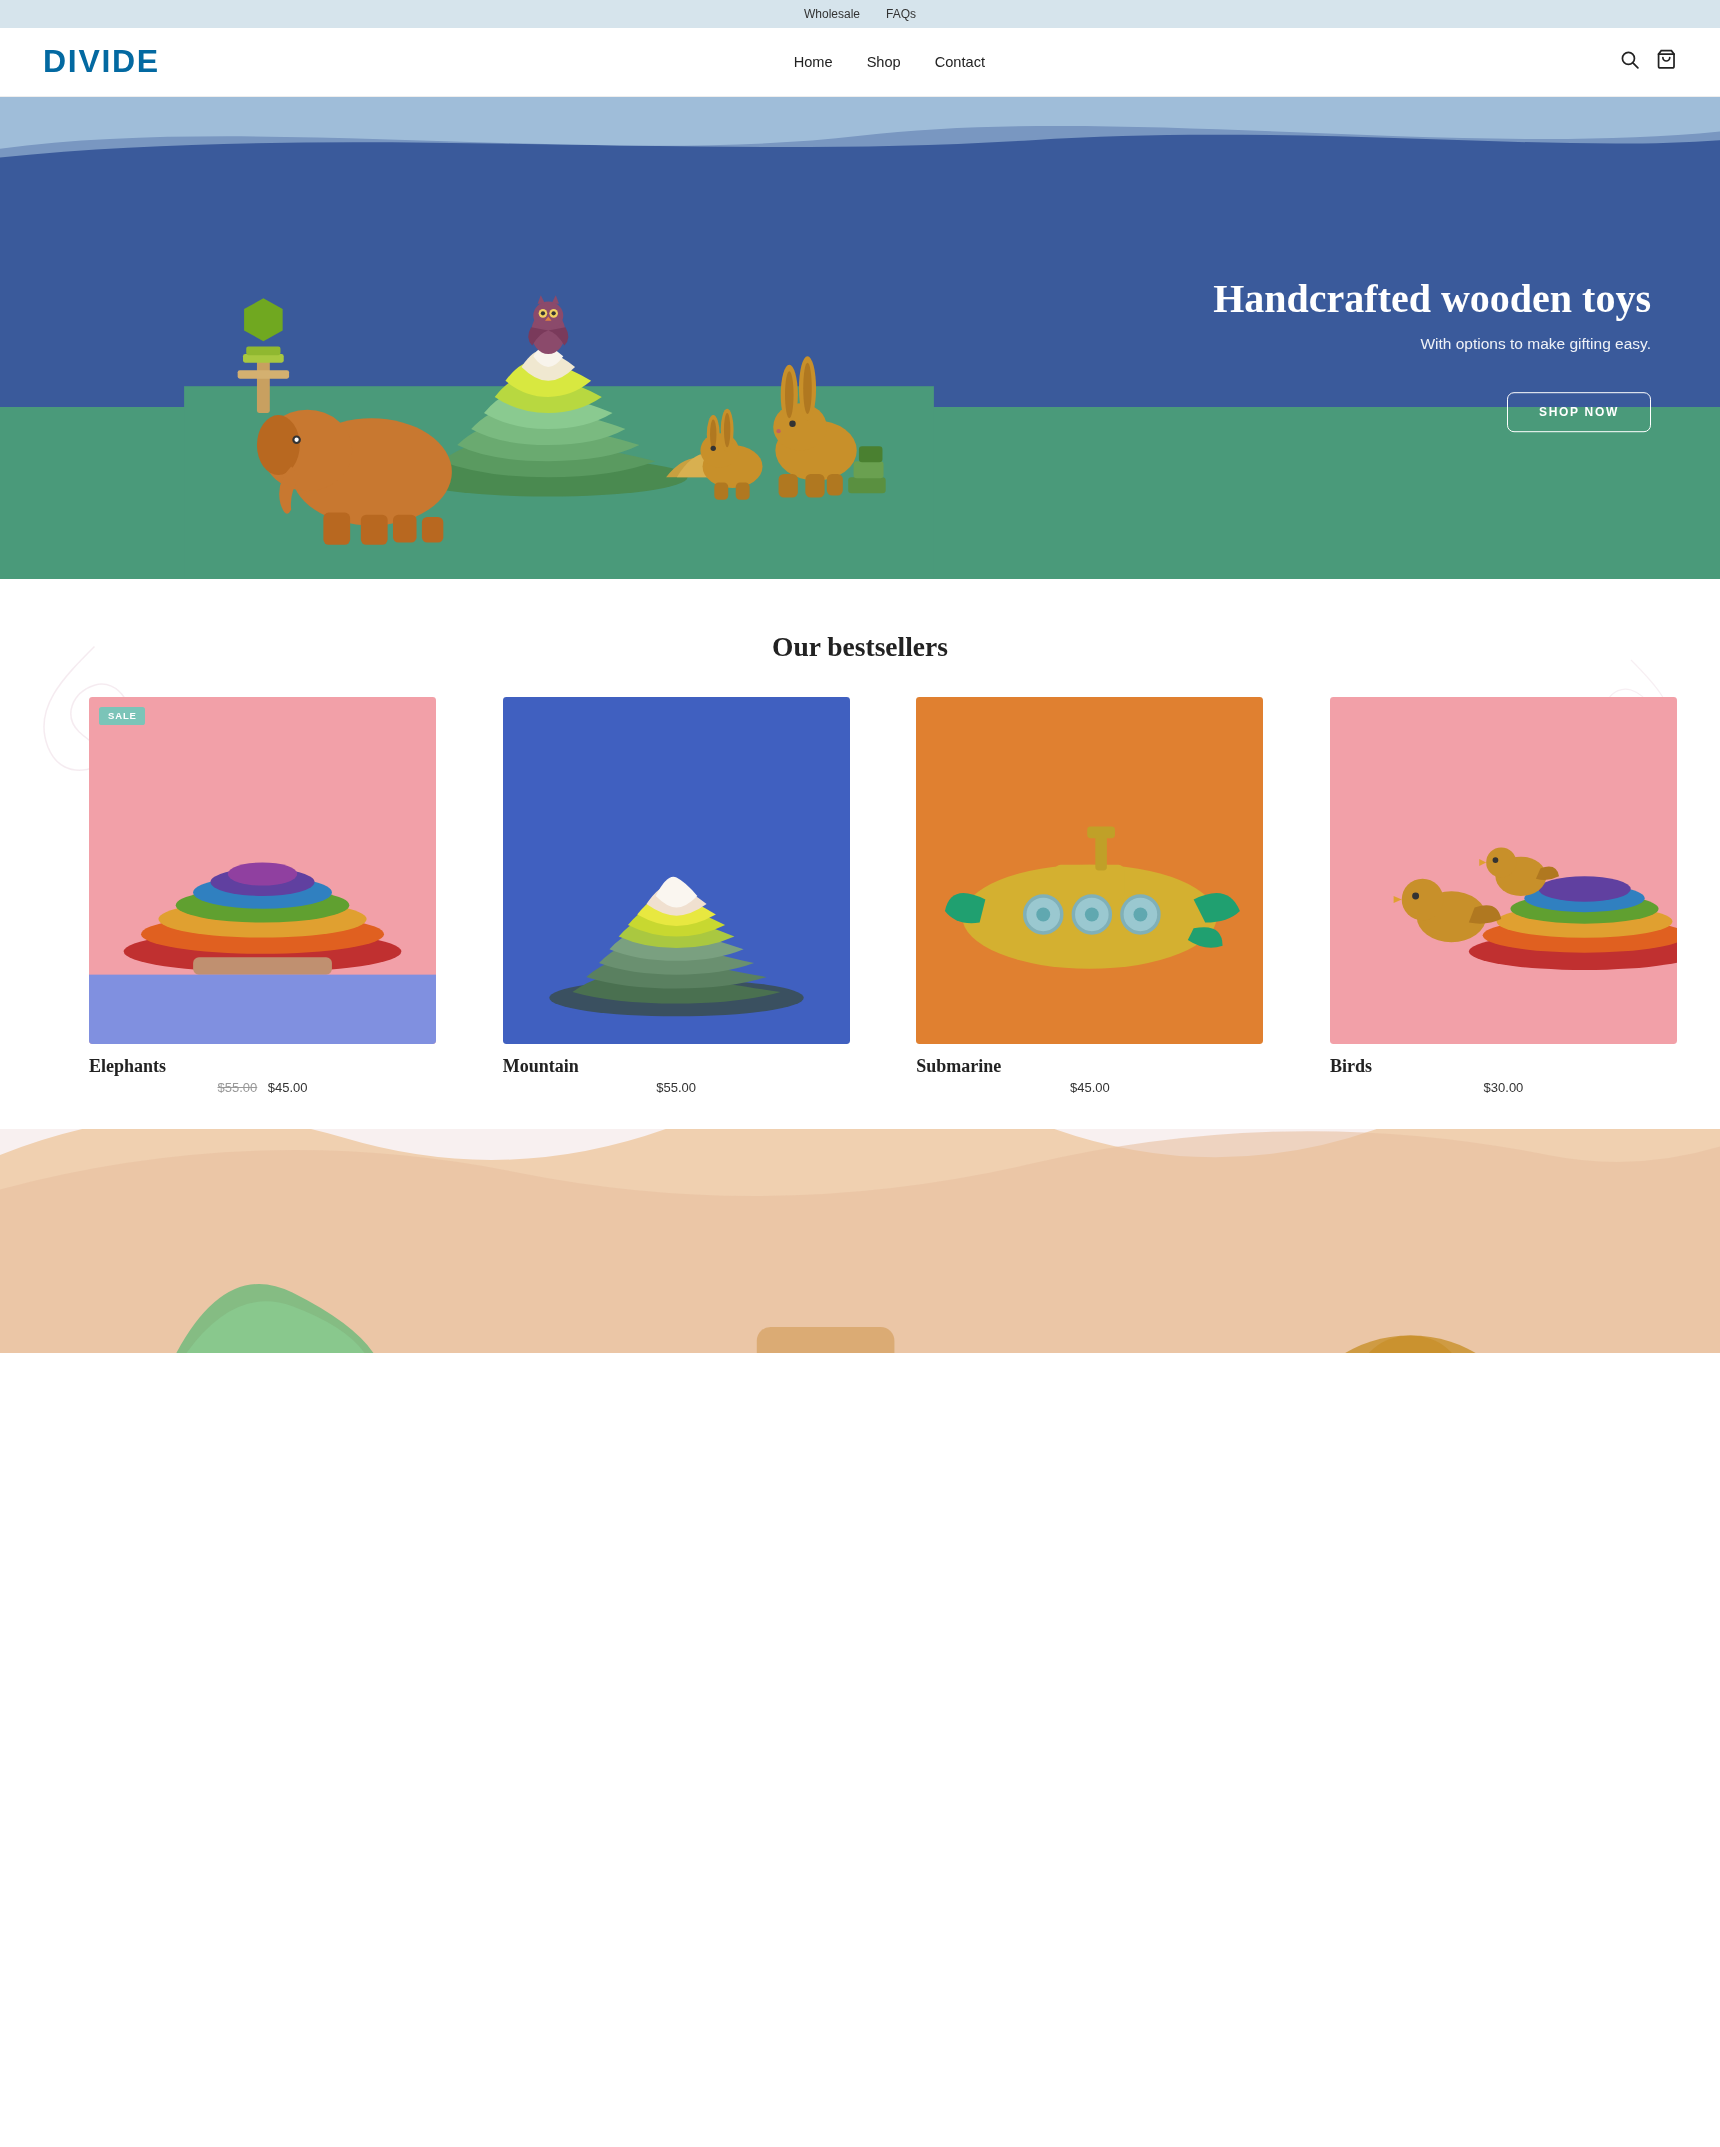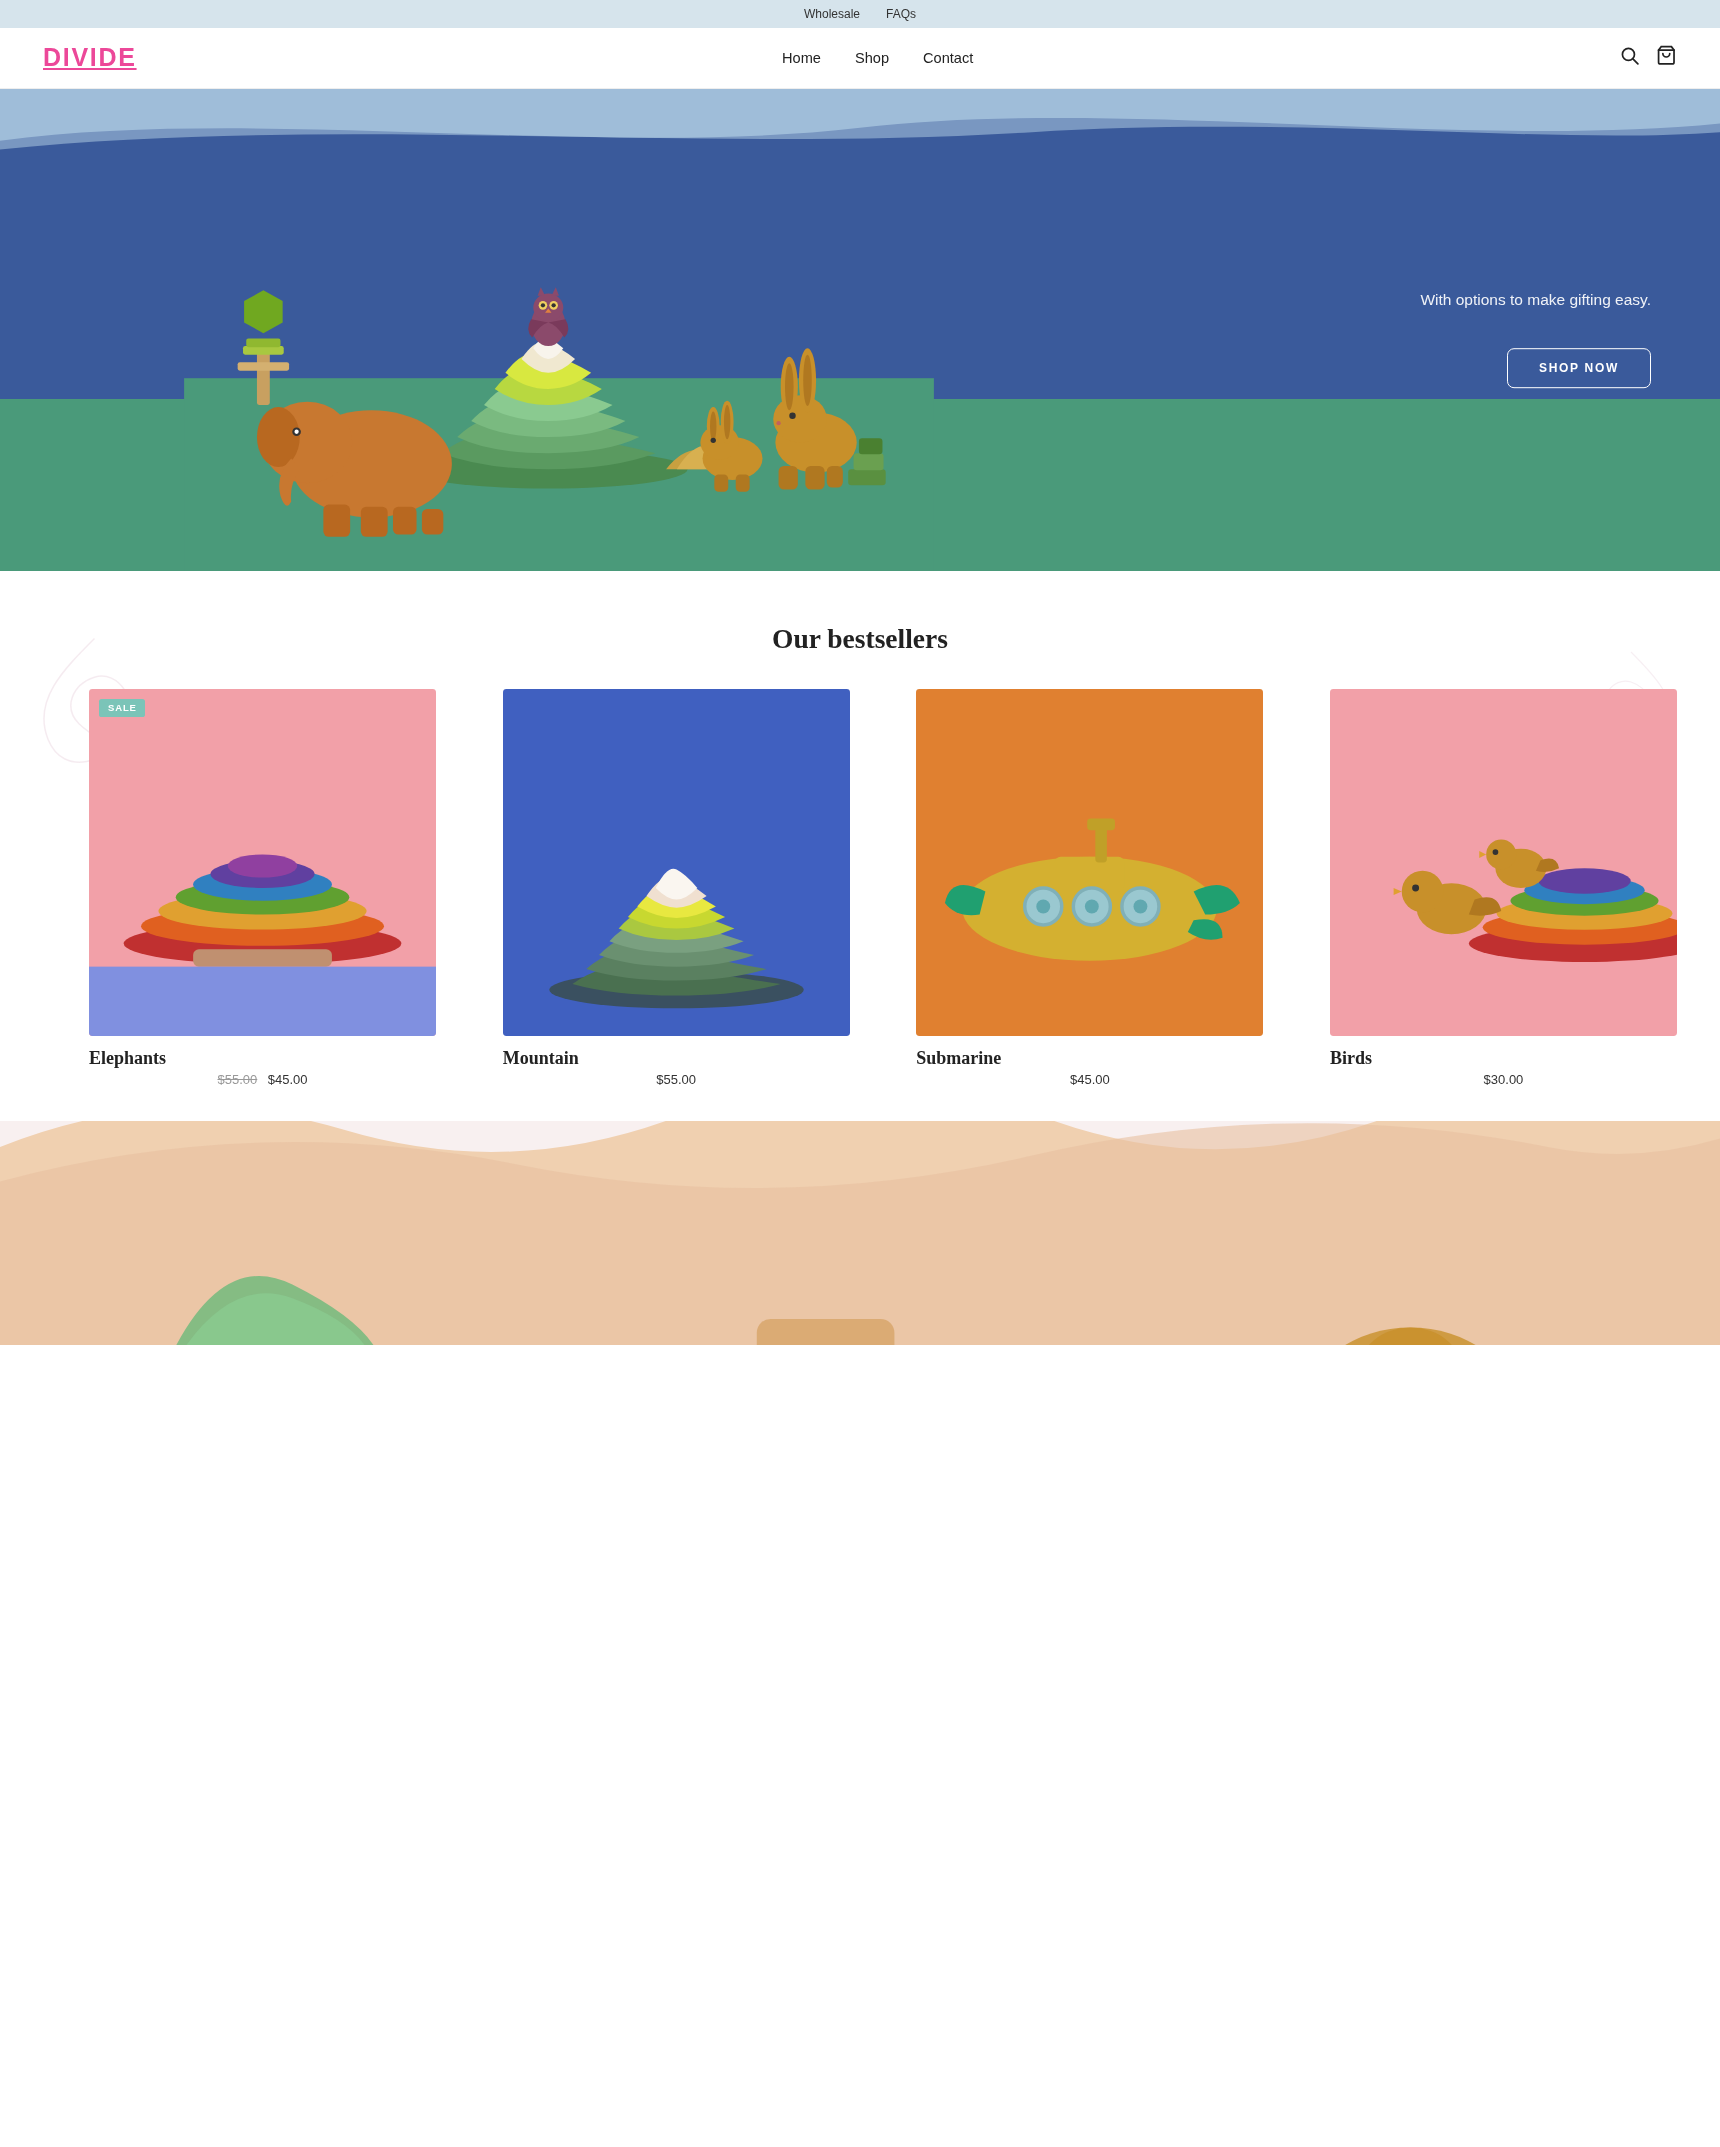--- a/index.html
+++ b/index.html
@@ -23,26 +23,25 @@
     
     .header {
       display: flex;
       align-items: center;
       justify-content: space-between;
       padding: 15.5px 43px;
       background: #fff;
       border-bottom: 0.9px solid #eee;
     }
     .logo {
-      font-size: 25px;
+      font-size: 32px;
       font-weight: 900;
       letter-spacing: 1.7px;
-      color: #ec4899;
+      color: #0369a1;
       font-family: Arial Black, sans-serif;
-      text-decoration: underline;
     }
     .nav {
       display: flex;
       gap: 34px;
       align-items: center;
     }
     .nav a {
       font-size: 14.6px;
       color: #222;
       text-decoration: none;
@@ -369,20 +368,21 @@
 
     <rect x="495" y="360" width="13" height="16" fill="#b07820" rx="4"></rect>
     <rect x="515" y="360" width="13" height="16" fill="#b07820" rx="4"></rect>
 
     <rect x="620" y="355" width="35" height="15" fill="#5a9040" rx="3"></rect>
     <rect x="625" y="340" width="28" height="16" fill="#6aa050" rx="3"></rect>
     <rect x="630" y="326" width="22" height="15" fill="#4a8030" rx="3"></rect>
   </svg>
 
   <div class="hero-content">
+    <h1 class="hero-title">Handcrafted wooden toys</h1>
     <p class="hero-subtitle">With options to make gifting easy.</p>
     <button class="hero-btn">SHOP NOW</button>
   </div>
 </section>
 
 <section class="bestsellers" style="position:relative;">
 
   <svg class="swirl-left" viewBox="0 0 200 300">
     <path d="M100,20 C60,60 20,100 40,150 C60,200 120,180 140,140 C160,100 130,60 100,70 C70,80 60,110 80,130" fill="none" stroke="#e0c0d0" stroke-width="2"></path>
     <path d="M80,130 C100,150 130,160 150,180 C170,200 160,230 140,240" fill="none" stroke="#e0c0d0" stroke-width="2"></path>

